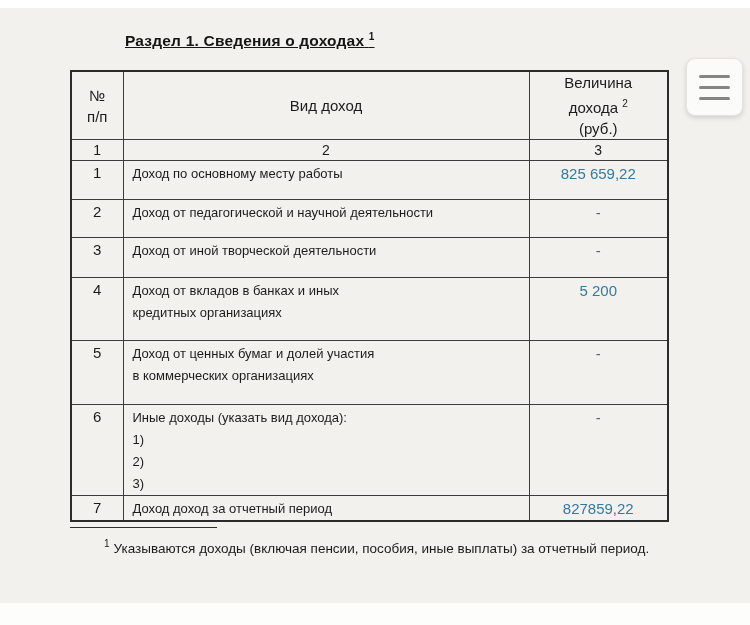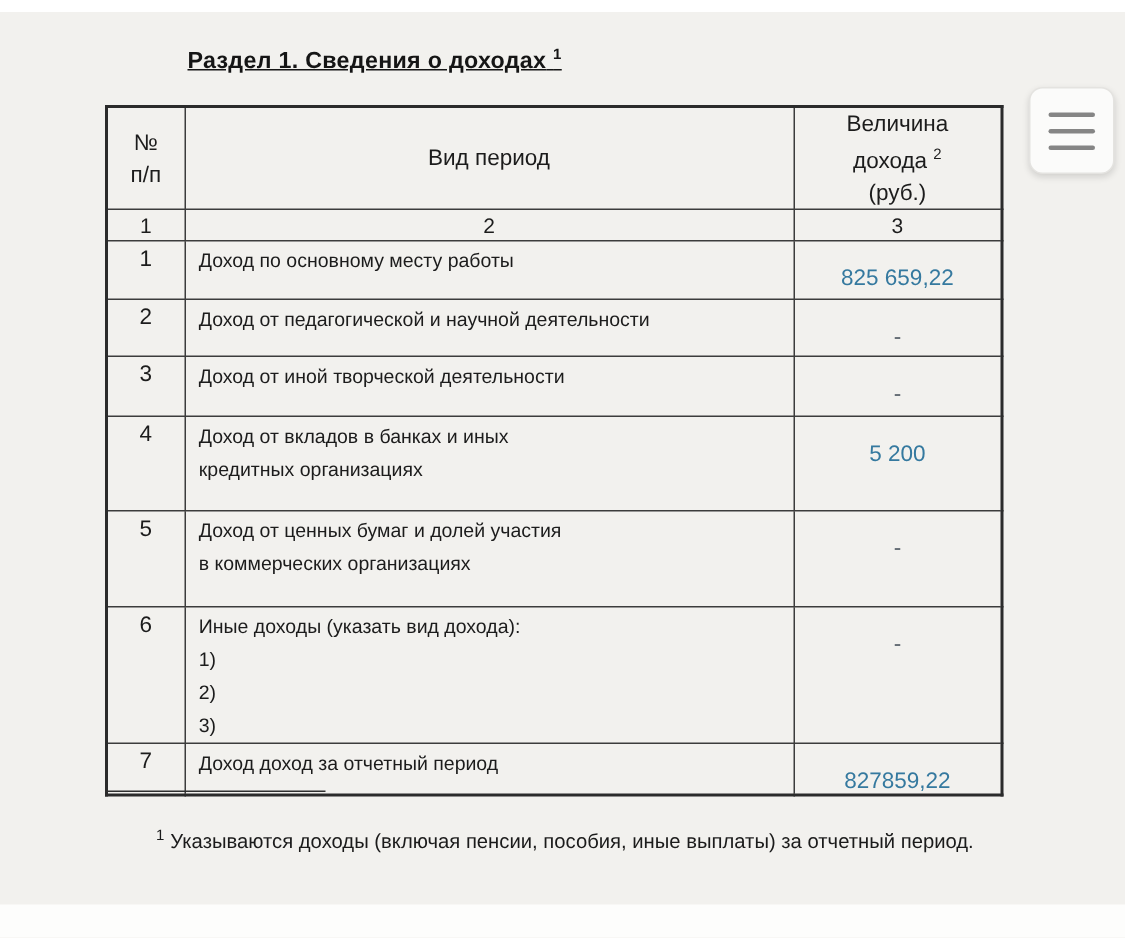--- a/index.html
+++ b/index.html
@@ -68,21 +68,21 @@
     padding-top: 3px;
   }
   tbody.data td.type {
     font-size: 13px;
     line-height: 22px;
     padding: 2px 8px 0 9px;
   }
   tbody.data td.val {
     text-align: center;
     font-size: 15px;
-    padding-top: 16px;
+    padding-top: 4px;
   }
   td.val.filled { color: #35799f; }
   td.val.empty  { color: #59636b; }
 
   tr.r1 { height: 39px; }
   tr.r2 { height: 38px; }
   tr.r3 { height: 40px; }
   tr.r4 { height: 63px; }
   tr.r5 { height: 64px; }
   tr.r6 { height: 76px; }
@@ -91,21 +91,21 @@
   .footnote-rule {
     position: absolute; left: 70px; top: 527px;
     width: 147px; height: 0;
     border-top: 1.5px solid #2e2e2e;
   }
   .footnotes {
     position: absolute; left: 70px; top: 533px;
     width: 624px;
   }
   .footnote {
-    margin: 14px 0 6px 0;
+    margin: 0 0 6px 0;
     font-size: 13.5px;
     line-height: 21px;
     text-indent: 34px;
     color: #1b1b1b;
   }
   .footnote sup { font-size: 10px; margin-right: 4px; }
 
   .menu-button {
     position: absolute; left: 686px; top: 58px;
     width: 55px; height: 56px;
@@ -141,21 +141,21 @@
       <col class="col-type">
       <col class="col-val">
   </colgroup>
   <thead>
     <tr class="header-row">
       <th>
         <div>№</div>
         <div>п/п</div>
       </th>
       <th>
-        <span>Вид период</span>
+        <span>Вид доход</span>
       </th>
       <th>
         <div>Величина</div>
         <div>
           <span>дохода</span>
           <sup>2</sup>
         </div>
         <div>(руб.)</div>
       </th>
     </tr>

